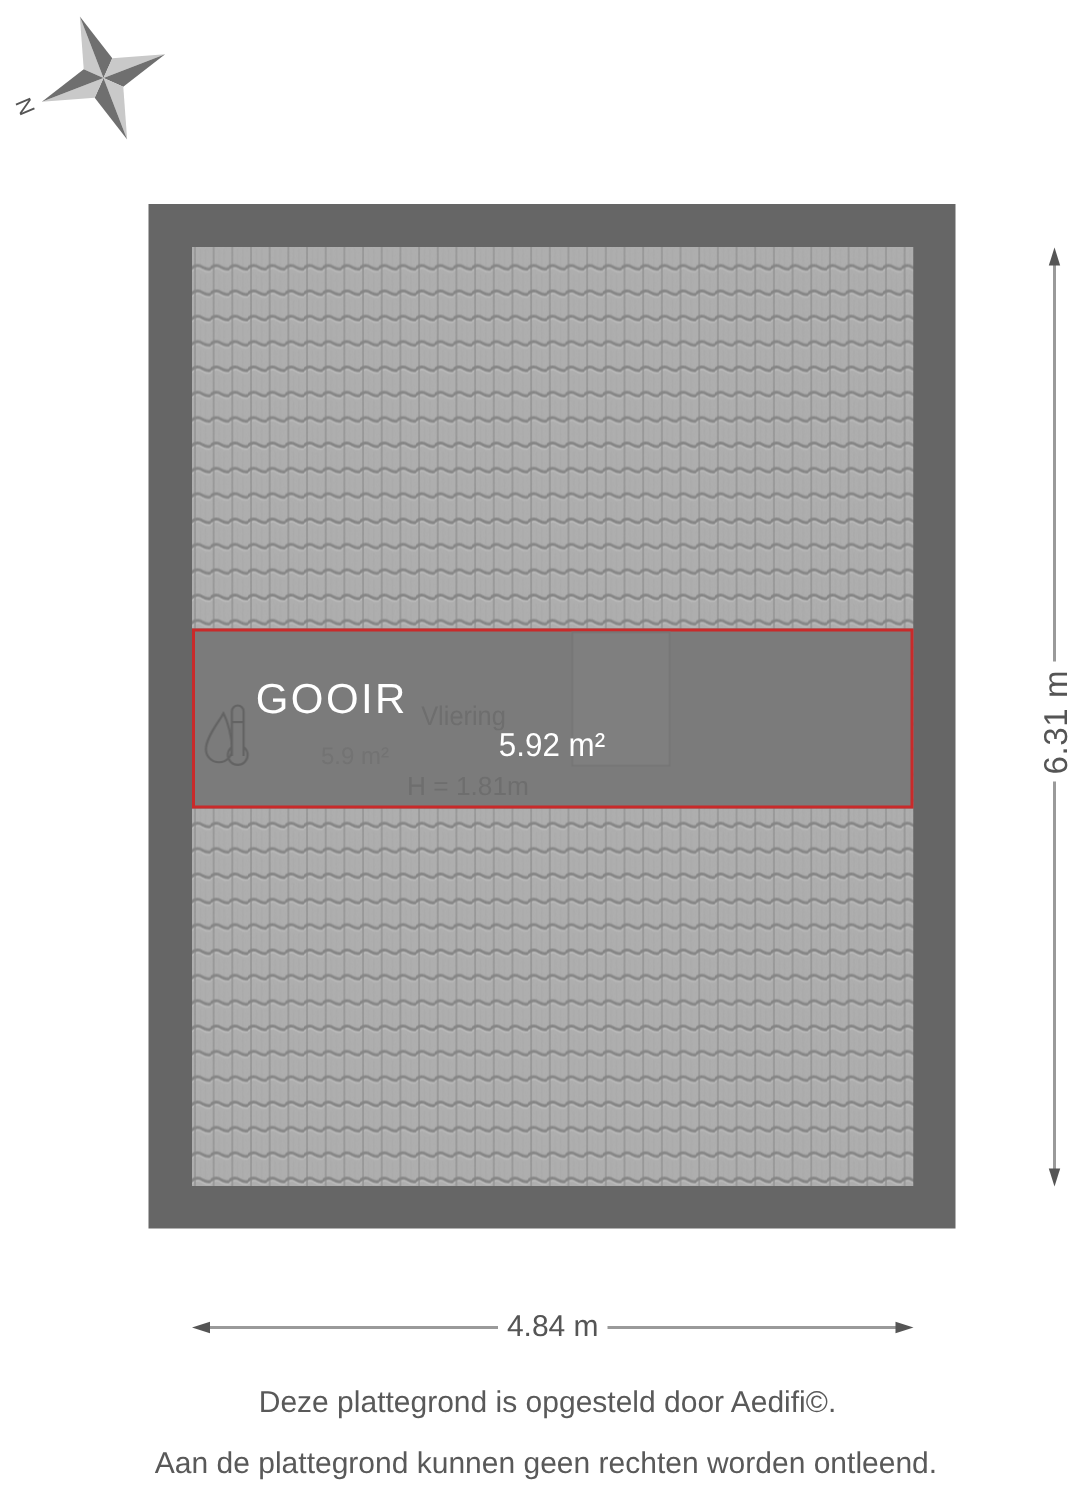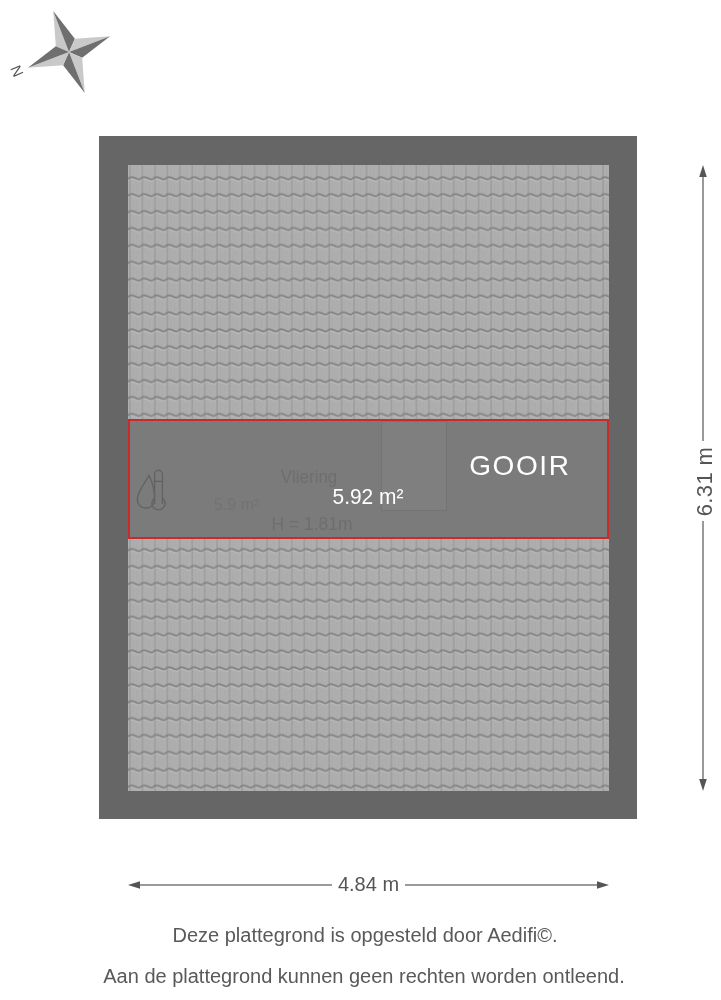--- a/index.html
+++ b/index.html
@@ -54,21 +54,21 @@
 
 <svg class="abs" style="left:133px;top:458px;" width="40" height="60" viewBox="0 0 40 60">
   <g fill="none" stroke="#636363" stroke-width="1.4">
     <path d="M16,17.5 C13.2,23 4.3,33.2 4.3,41.5 a8.7,8.7 0 0 0 17.4,0 C21.7,33.2 18.8,23 16,17.5 z"></path>
     <circle cx="25.5" cy="45.3" r="6.6"></circle>
     <path d="M21.6,46 V16.2 a3.9,3.9 0 0 1 7.8,0 V46" fill="#7b7b7b"></path>
     <path d="M21.6,23.4 h7.8"></path>
   </g>
 </svg>
 
-<div class="abs" style="left:170.5px;top:452px;width:400px;text-align:right;color:#ffffff;font-size:28px;line-height:28px;letter-spacing:1.6px;">GOOIR</div>
+<div class="abs" style="left:170.5px;top:452px;width:400px;text-align:left;color:#ffffff;font-size:28px;line-height:28px;letter-spacing:1.6px;">GOOIR</div>
 <div class="abs" style="left:167.5px;top:486px;width:400px;text-align:center;color:#ffffff;font-size:22px;line-height:22px;transform:scaleX(0.95) translateZ(0);">5.92 m²</div>
 
 <svg class="abs" style="left:688px;top:160px;" width="33" height="640" viewBox="0 0 33 640">
   <line x1="15" y1="12" x2="15" y2="281" stroke="#9a9a9a" stroke-width="2"></line>
   <line x1="15" y1="361" x2="15" y2="625" stroke="#9a9a9a" stroke-width="2"></line>
   <polygon points="15,5 11.2,17 18.8,17" fill="#555555"></polygon>
   <polygon points="15,631 11.2,619 18.8,619" fill="#555555"></polygon>
   <text x="15" y="330" font-size="22" letter-spacing="0.4" fill="#555555" text-anchor="middle" transform="rotate(-90 15 321.5)">6.31 m</text>
 </svg>
 

